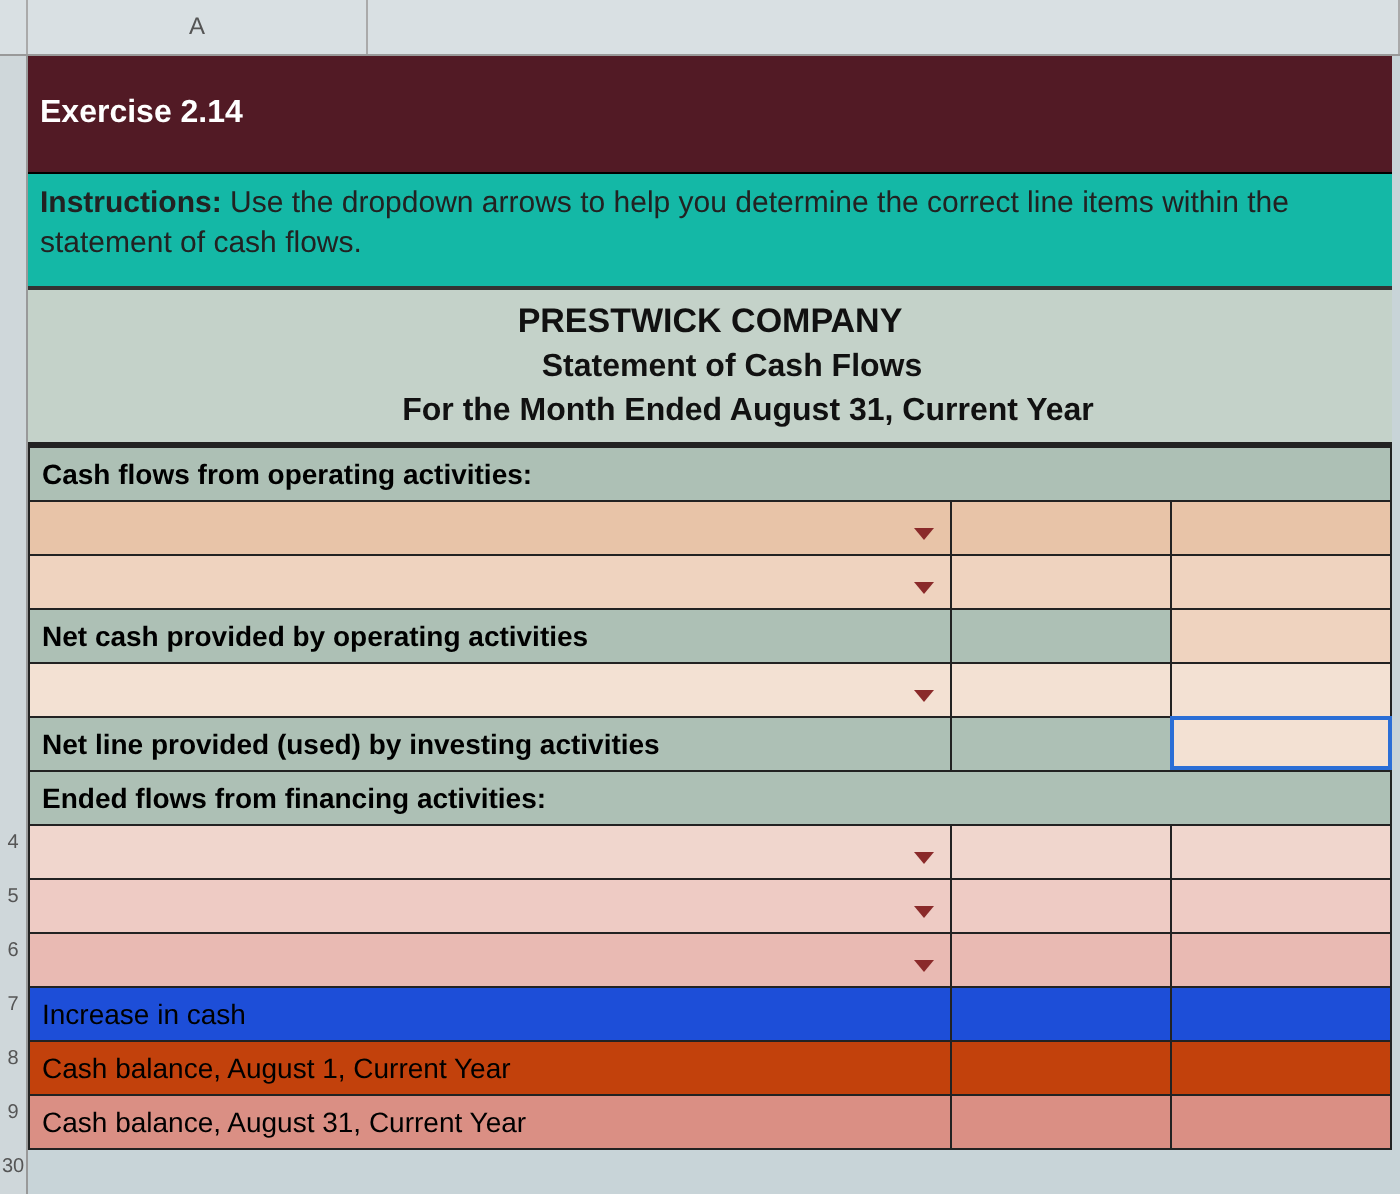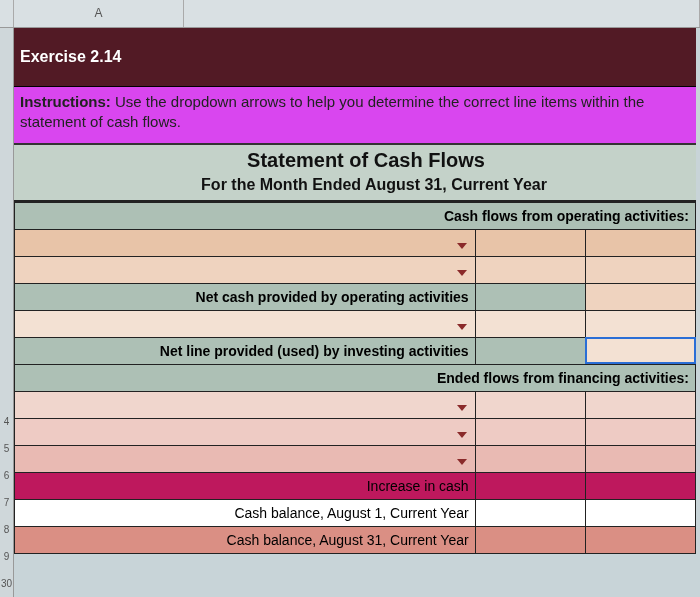--- a/index.html
+++ b/index.html
@@ -41,63 +41,62 @@
     }
     .title-bar {
       background: #521a25;
       color: #fff;
       padding: 20px 6px;
       font-weight: bold;
       font-size: 16px;
       border-bottom: 1px solid #000;
     }
     .instructions {
-      background: #d946ef;
+      background: #14b8a6;
       padding: 5px 6px 10px 6px;
       border-bottom: 2px solid #333;
       font-size: 15px;
       color: #222;
       line-height: 1.35;
     }
     .instructions b { font-weight: bold; }
     .heading-block {
       background: #c4d2c9;
       text-align: center;
       font-weight: bold;
       color: #111;
       border-bottom: 2px solid #222;
     }
     .heading-block .line1 { font-size: 17px; padding-top: 6px; }
-    .heading-block .line2 { font-size: 20px; padding-top: 4px; padding-left: 22px; }
+    .heading-block .line2 { font-size: 16px; padding-top: 4px; padding-left: 22px; }
     .heading-block .line3 { font-size: 16px; padding: 4px 0 6px 0; margin-left: 38px; }
     table.stmt {
       width: 100%;
       border-collapse: collapse;
       table-layout: fixed;
     }
     table.stmt td {
       border: 1px solid #222;
       height: 27px;
       padding: 3px 6px;
       font-size: 14px;
       vertical-align: middle;
-      text-align: right;
     }
     .col-label { width: 460px; }
     .col-val1 { width: 110px; }
     .col-val2 { width: 110px; }
     .section-hdr { background: #adc0b5; font-weight: bold; }
     .peach { background: #e8c4a8; }
     .peach-light { background: #efd3bf; }
     .peach-lighter { background: #f3e1d3; }
     .pink1 { background: #f0d6cd; }
     .pink2 { background: #eecbc4; }
     .pink3 { background: #e9bab3; }
-    .rose1 { background: #be185d; }
-    .rose2 { background: #ffffff; }
+    .rose1 { background: #1d4ed8; }
+    .rose2 { background: #c2410c; }
     .rose3 { background: #da8f84; }
     .dropdown-arrow {
       display: inline-block;
       float: right;
       width: 0; height: 0;
       border-left: 5px solid transparent;
       border-right: 5px solid transparent;
       border-top: 6px solid #8a2a2a;
       margin-top: 6px;
       margin-right: 2px;
@@ -129,20 +128,21 @@
   </div>
 
   <div class="content">
     <div class="title-bar">Exercise 2.14</div>
 
     <div class="instructions">
       <b>Instructions:</b><span> Use the dropdown arrows to help you determine the correct line items within the statement of cash flows.</span>
     </div>
 
     <div class="heading-block">
+      <div class="line1">PRESTWICK COMPANY</div>
       <div class="line2">Statement of Cash Flows</div>
       <div class="line3">For the Month Ended August 31, Current Year</div>
     </div>
 
     <table class="stmt">
       <colgroup>
         <col class="col-label">
           <col class="col-val1">
           <col class="col-val2">
       </colgroup>

